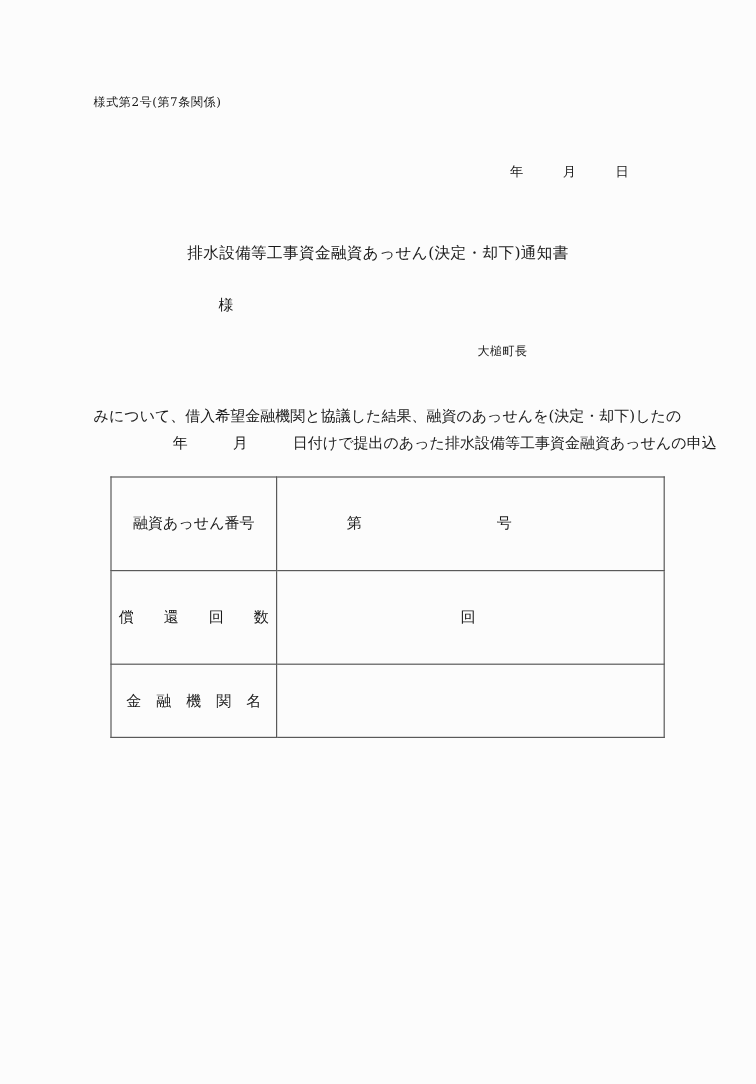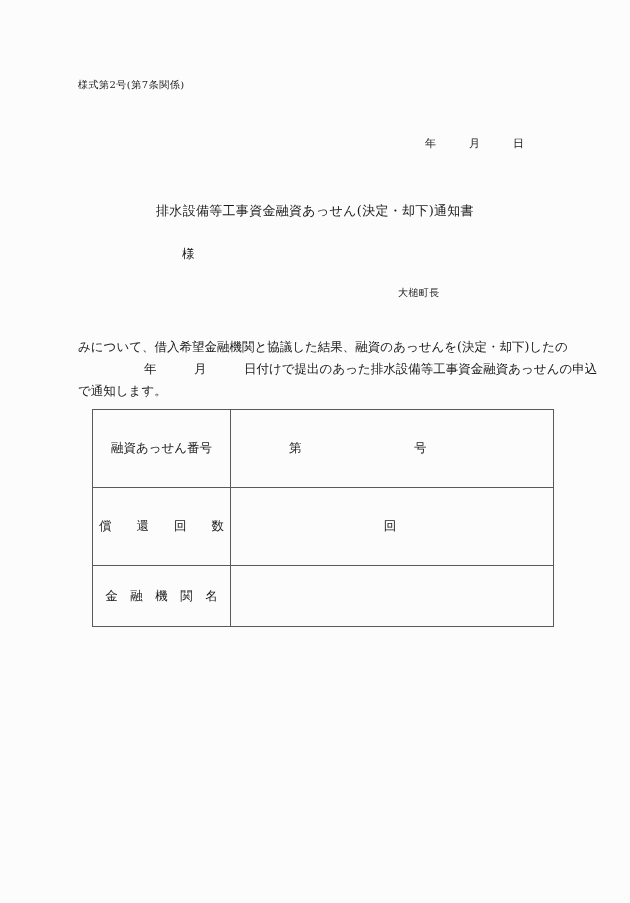--- a/index.html
+++ b/index.html
@@ -86,21 +86,21 @@
     white-space: pre;
   }
   .body-line.indent {
     padding-left: 66px;
   }
 
   
   .info-table {
     position: absolute;
     left: 92px;
-    top: 409px;
+    top: 397px;
     width: 459px;
     border-collapse: collapse;
     table-layout: fixed;
     padding-left: 40px;
   }
   .info-table td {
     border: 1px solid #5a5a5a;
     height: 30px;
     font-size: 12.5px;
     padding: 0;
@@ -137,21 +137,20 @@
 
   <div class="doc-title">排水設備等工事資金融資あっせん(決定・却下)通知書</div>
 
   <div class="addressee">様</div>
 
   <div class="issuer">大槌町長</div>
 
   <div class="body-text">
     <div class="body-line">みについて、借入希望金融機関と協議した結果、融資のあっせんを(決定・却下)したの</div>
     <div class="body-line indent">年　　　月　　　日付けで提出のあった排水設備等工事資金融資あっせんの申込</div>
-    <div class="body-line">で通知します。</div>
   </div>
 
   <table class="info-table">
     <tbody>
       <tr>
         <td class="label-cell">融資あっせん番号</td>
         <td class="value-cell">
           <span class="val-inner">第　　　　　　　　　号</span>
         </td>
       </tr>

